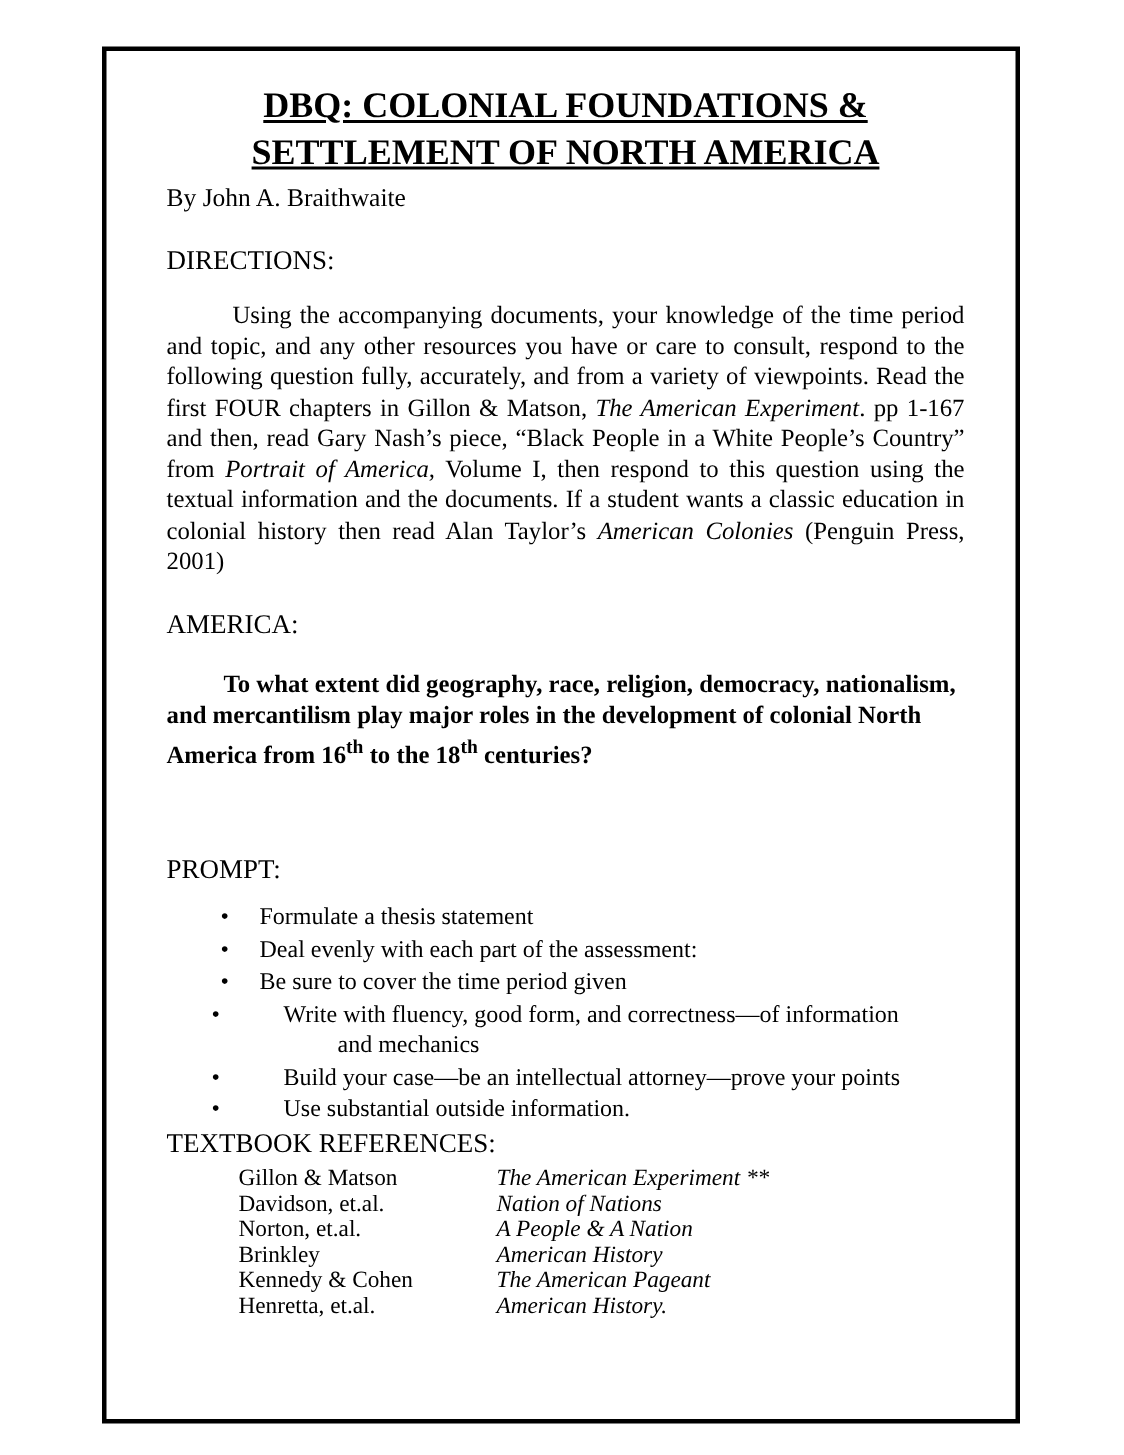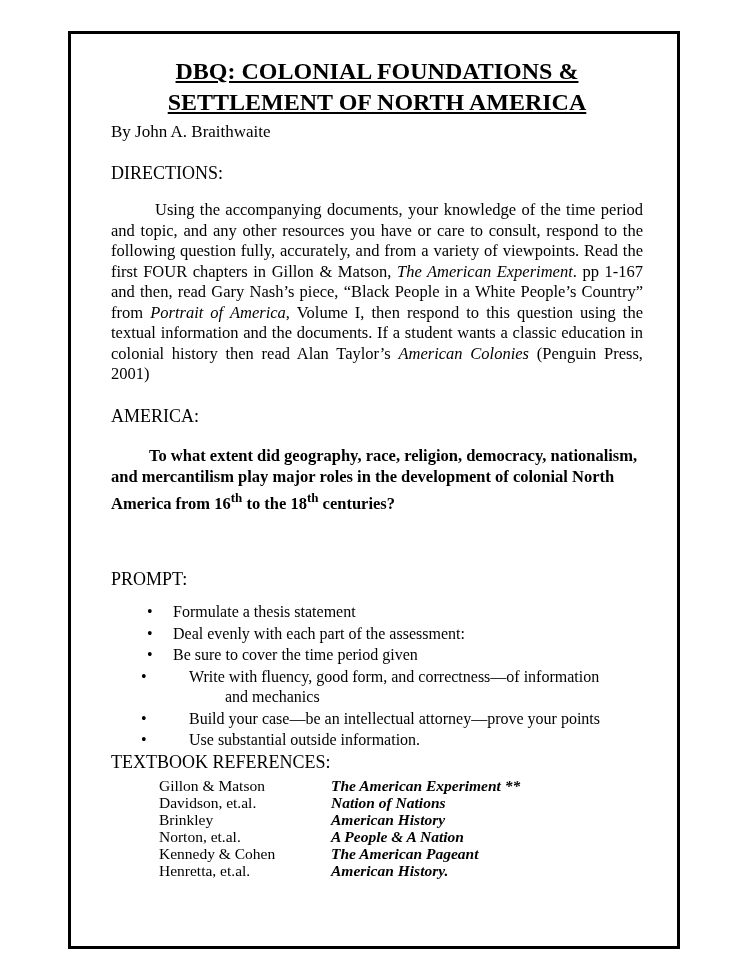--- a/index.html
+++ b/index.html
@@ -115,21 +115,21 @@
     margin-left: 48px;
     border-collapse: collapse;
     font-size: 15.5px;
   }
   table.refs td {
     padding: 0 0 0 0;
     line-height: 17px;
     vertical-align: top;
   }
   table.refs td.author { width: 172px; }
-  table.refs td.work { font-style: italic; font-weight: bold; }
+  table.refs td.work { font-style: italic; }
 </style>
 </head>
 <body>
 
 <div class="page">
   <div class="frame">
     <div class="content">
 
       <div class="title">
         <span>DBQ: COLONIAL FOUNDATIONS &amp;</span><br>
@@ -163,26 +163,26 @@
         <tbody>
             <tr>
           <td class="author">Gillon &amp; Matson</td>
           <td class="work">The American Experiment **</td>
         </tr>
         <tr>
           <td class="author">Davidson, et.al.</td>
           <td class="work">Nation of Nations</td>
         </tr>
         <tr>
+          <td class="author">Norton, et.al.</td>
+          <td class="work">A People &amp; A Nation</td>
+        </tr>
+        <tr>
           <td class="author">Brinkley</td>
           <td class="work">American History</td>
-        </tr>
-        <tr>
-          <td class="author">Norton, et.al.</td>
-          <td class="work">A People &amp; A Nation</td>
         </tr>
         <tr>
           <td class="author">Kennedy &amp; Cohen</td>
           <td class="work">The American Pageant</td>
         </tr>
         <tr>
           <td class="author">Henretta, et.al.</td>
           <td class="work">American History.</td>
         </tr>
       </tbody>

